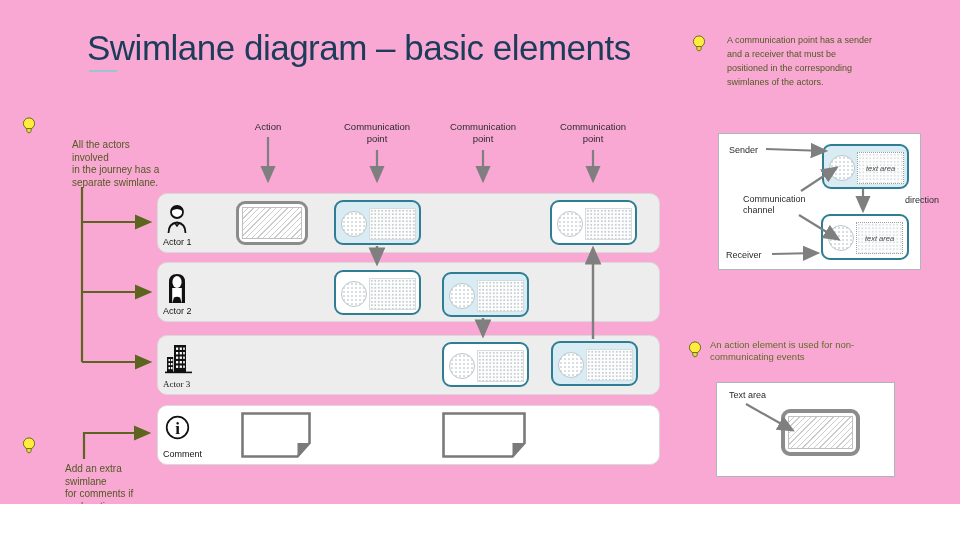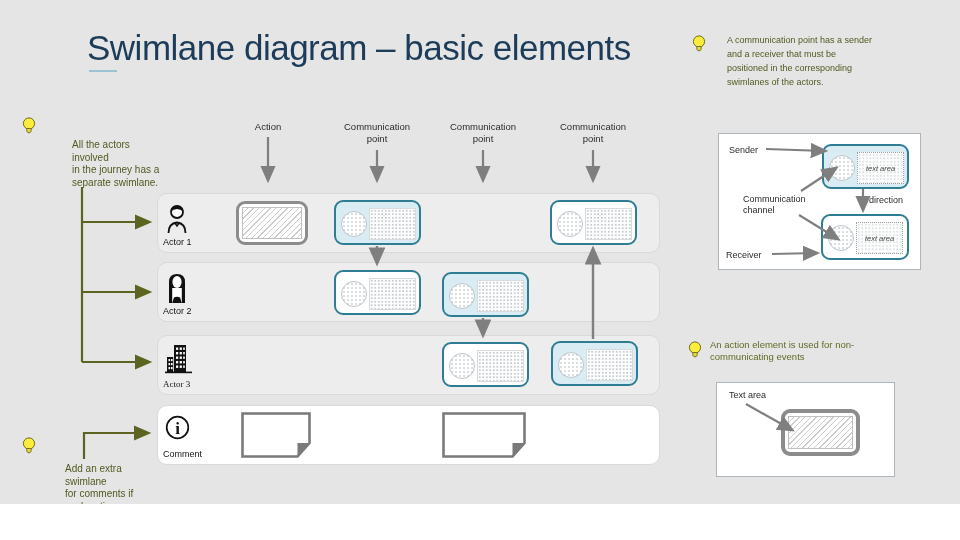--- a/index.html
+++ b/index.html
@@ -1,16 +1,16 @@
 <!DOCTYPE html>
 <html><head>
 <meta charset="utf-8">
 <style>
   html,body{margin:0;padding:0;background:#fff;}
-  .slide{position:relative;width:960px;height:504px;background:#e5e5e5;overflow:hidden;
+  .slide{position:relative;width:960px;height:504px;background:#f9a8d4;overflow:hidden;
          font-family:"Liberation Sans",sans-serif;color:#222;}
   .abs{position:absolute;}
   .pre{white-space:pre-line;}
 
   .page-title{left:87px;top:28px;font-size:35px;letter-spacing:-0.5px;color:#1c3c59;}
   .title-underline{left:89px;top:70px;width:28px;height:2px;background:#9cc3d2;}
 
   
   .tip{color:#525a20;font-size:9px;line-height:14px;}
   .tip.small{font-size:10px;line-height:12.5px;}
@@ -192,21 +192,21 @@
   </div>
 
   <div class="abs panel" style="left:718px;top:133px;width:201px;height:135px;">
     <div class="abs legend-label" style="left:10px;top:11px;">Sender</div>
     <div class="abs cp blue" style="left:103px;top:10px;width:87px;height:45px;">
       <div class="circle"></div>
       <div class="fill textarea">text area</div>
     </div>
     <div class="abs legend-label pre" style="left:24px;top:60px;width:72px;">Communication
 channel</div>
-    <div class="abs legend-label" style="left:150px;top:61px;">direction</div>
+    <div class="abs legend-label" style="left:150px;top:61px;padding-left:36px;">direction</div>
     <div class="abs cp" style="left:102px;top:80px;width:88px;height:46px;">
       <div class="circle"></div>
       <div class="fill textarea">text area</div>
     </div>
     <div class="abs legend-label" style="left:7px;top:116px;">Receiver</div>
   </div>
 
   <svg class="abs" style="left:688px;top:341px;" width="14" height="18" viewBox="0 0 14 18">
     <circle cx="7" cy="6.5" r="5.6" fill="#ffec3d" stroke="#6b6b1c" stroke-width="1"></circle>
     <path d="M4.8,11.5 h4.4 v2.6 l-1.1,1.6 h-2.2 l-1.1,-1.6 Z" fill="#e8d73a" stroke="#6b6b1c" stroke-width="0.9"></path>

